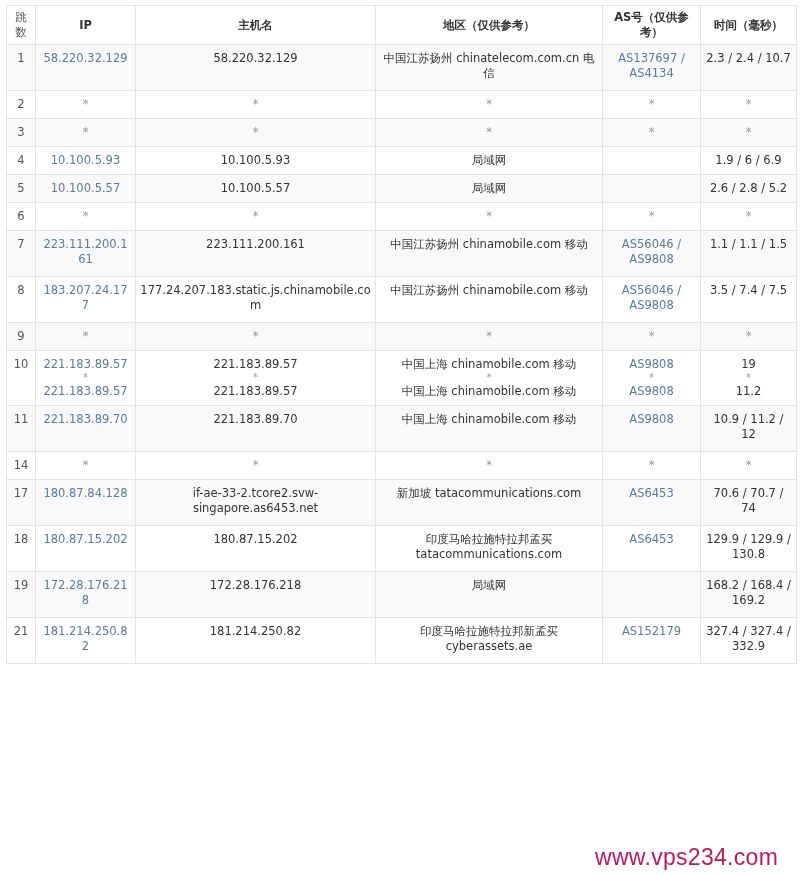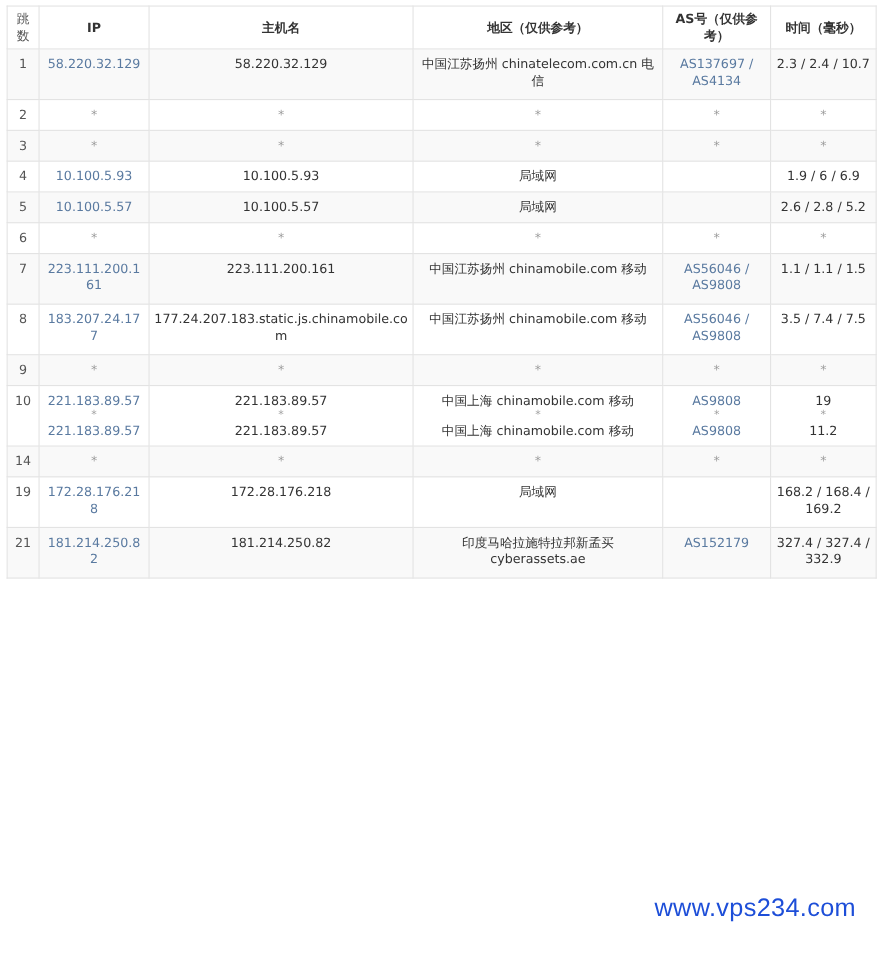--- a/index.html
+++ b/index.html
@@ -19,22 +19,22 @@
   table.trace tbody tr:nth-child(odd) { background: #f9f9f9; }
   table.trace tbody tr:nth-child(even) { background: #ffffff; }
   td.hop { color: #555; }
   td.ip, td.asn { color: #5a7aa0; }
   td.star { color: #999; }
   .tall td { height: 33px; }
   .short td { height: 14px; }
   .sub { display: block; }
   .sub.star-line { color: #999; font-size: 10px; line-height: 12px; }
   .watermark {
-    position: absolute; left: 595px; top: 812px;
-    font-family: "Liberation Sans", sans-serif; font-size: 23px; color: #1d4ed8;
+    position: absolute; left: 595px; top: 844px;
+    font-family: "Liberation Sans", sans-serif; font-size: 23px; color: #be185d;
     letter-spacing: 0.3px; pointer-events: none;
   }
 </style>
 </head>
 <body>
 
 <table class="trace">
   <colgroup>
     <col style="width:29px">
       <col style="width:100px">
@@ -147,27 +147,51 @@
           <span class="sub">AS9808</span>
           <span class="sub star-line">*</span>
           <span class="sub">AS9808</span>
         </td>
         <td class="time">
           <span class="sub">19</span>
           <span class="sub star-line">*</span>
           <span class="sub">11.2</span>
         </td>
       </tr>
+      <tr class="tall">
+        <td class="hop">11</td>
+        <td class="ip">221.183.89.70</td>
+        <td class="host">221.183.89.70</td>
+        <td class="region">中国上海 chinamobile.com 移动</td>
+        <td class="asn">AS9808</td>
+        <td class="time">10.9 / 11.2 / 12</td>
+      </tr>
       <tr class="short">
         <td class="hop">14</td>
         <td class="ip star">*</td>
         <td class="host star">*</td>
         <td class="region star">*</td>
         <td class="asn star">*</td>
         <td class="time star">*</td>
+      </tr>
+      <tr class="tall">
+        <td class="hop">17</td>
+        <td class="ip">180.87.84.128</td>
+        <td class="host">if-ae-33-2.tcore2.svw-singapore.as6453.net</td>
+        <td class="region">新加坡 tatacommunications.com</td>
+        <td class="asn">AS6453</td>
+        <td class="time">70.6 / 70.7 / 74</td>
+      </tr>
+      <tr class="tall">
+        <td class="hop">18</td>
+        <td class="ip">180.87.15.202</td>
+        <td class="host">180.87.15.202</td>
+        <td class="region">印度马哈拉施特拉邦孟买 tatacommunications.com</td>
+        <td class="asn">AS6453</td>
+        <td class="time">129.9 / 129.9 / 130.8</td>
       </tr>
       <tr class="tall">
         <td class="hop">19</td>
         <td class="ip">172.28.176.218</td>
         <td class="host">172.28.176.218</td>
         <td class="region">局域网</td>
         <td class="asn"></td>
         <td class="time">168.2 / 168.4 / 169.2</td>
       </tr>
       <tr class="tall">

